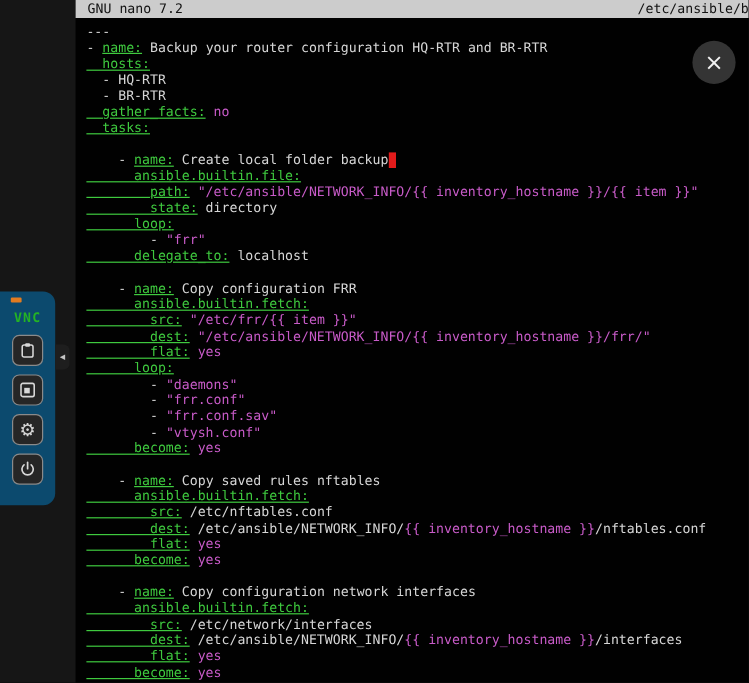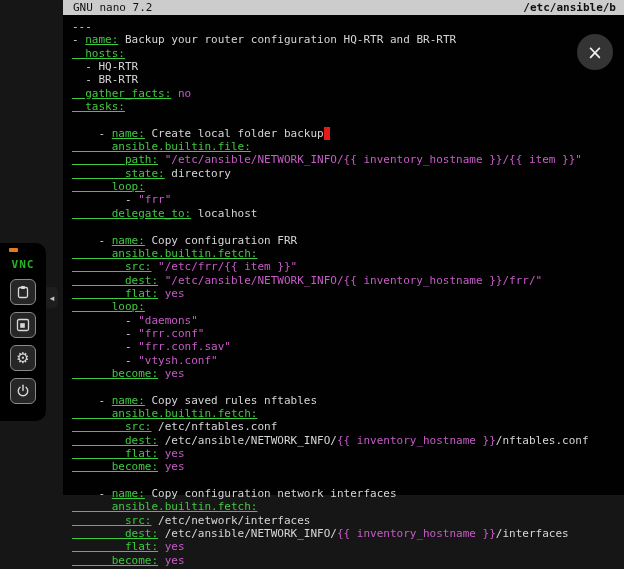--- a/index.html
+++ b/index.html
@@ -2,40 +2,40 @@
 <html style="--key-green: #3fca3f; --string-magenta: #c85bc8; --plain-text: #d6d6d6; --cursor-red: #e21b1b; --header-bg: #cccccc; --header-fg: #111111; --terminal-bg: #010101; --page-bg: #161616; --logo-green: #24b324; --logo-orange: #e27b20;"><head>
 <meta charset="utf-8">
 <style>
   html,body{margin:0;padding:0;background:#000;}
   .stage{position:relative;width:624px;height:569px;overflow:hidden;
          background:var(--page-bg,#161616);font-family:"DejaVu Sans Mono",monospace;}
 
   
   .vnc-strip{position:absolute;left:0;top:0;bottom:0;width:63px;background:var(--page-bg,#161616);}
   .vnc-panel{position:absolute;left:0;top:243px;width:46px;padding:5px 0 10px;
-             background:#000000;border-radius:0 10px 10px 0;}
+             background:#0c4a6e;border-radius:0 10px 10px 0;}
   .vnc-logo{width:34px;margin:0 auto 5px;text-align:center;position:relative;}
   .logo-accent{display:block;width:9px;height:4px;background:var(--logo-orange,#e27b20);
                margin:0 0 1px 3px;border-radius:1px;}
   .logo-text{color:var(--logo-green,#24b324);font-weight:bold;font-size:11px;letter-spacing:1px;}
   .vnc-btn{display:flex;align-items:center;justify-content:center;width:26px;height:26px;
            margin:7px auto;background:#262626;border:1px solid #8a8a8a;border-radius:6px;
            color:#d8d8d8;cursor:pointer;padding:0;}
   .vnc-btn svg{display:block;}
   .gear-glyph{font-family:"DejaVu Sans",sans-serif;font-size:15px;line-height:1;color:#d8d8d8;}
   .vnc-handle{position:absolute;left:46px;top:287px;width:12px;height:21px;background:#1e1e1e;
               border-radius:0 5px 5px 0;display:flex;align-items:center;justify-content:center;
               color:#c4c4c4;font-size:9px;font-family:"DejaVu Sans",sans-serif;cursor:pointer;}
 
   
-  .terminal{position:absolute;left:63px;top:0;width:561px;height:495px;background:var(--terminal-bg,#010101);}
+  .terminal{position:absolute;left:63px;top:0;width:561px;height:569px;background:var(--terminal-bg,#010101);}
   .nano-header{height:15px;background:var(--header-bg,#cccccc);color:var(--header-fg,#111);
                font-size:11px;line-height:15px;display:flex;justify-content:space-between;
                padding-left:10px;white-space:nowrap;overflow:hidden;}
-  .nano-header .path{padding-right:8px;font-weight:bold;}
+  .nano-header .path{padding-right:0;}
   .code{margin:0;padding:5px 0 0 9px;font-size:11px;line-height:13.35px;white-space:pre;
         font-family:"DejaVu Sans Mono",monospace;}
   .line{height:13.35px;}
   .seg-p{color:var(--plain-text,#d6d6d6);}
   .seg-k{color:var(--key-green,#3fca3f);text-decoration:underline;}
   .seg-s{color:var(--string-magenta,#c85bc8);}
   .seg-c{background:var(--cursor-red,#e21b1b);color:var(--cursor-red,#e21b1b);}
 
   
   .close-btn{position:absolute;left:577px;top:34px;width:36px;height:36px;border-radius:50%;

